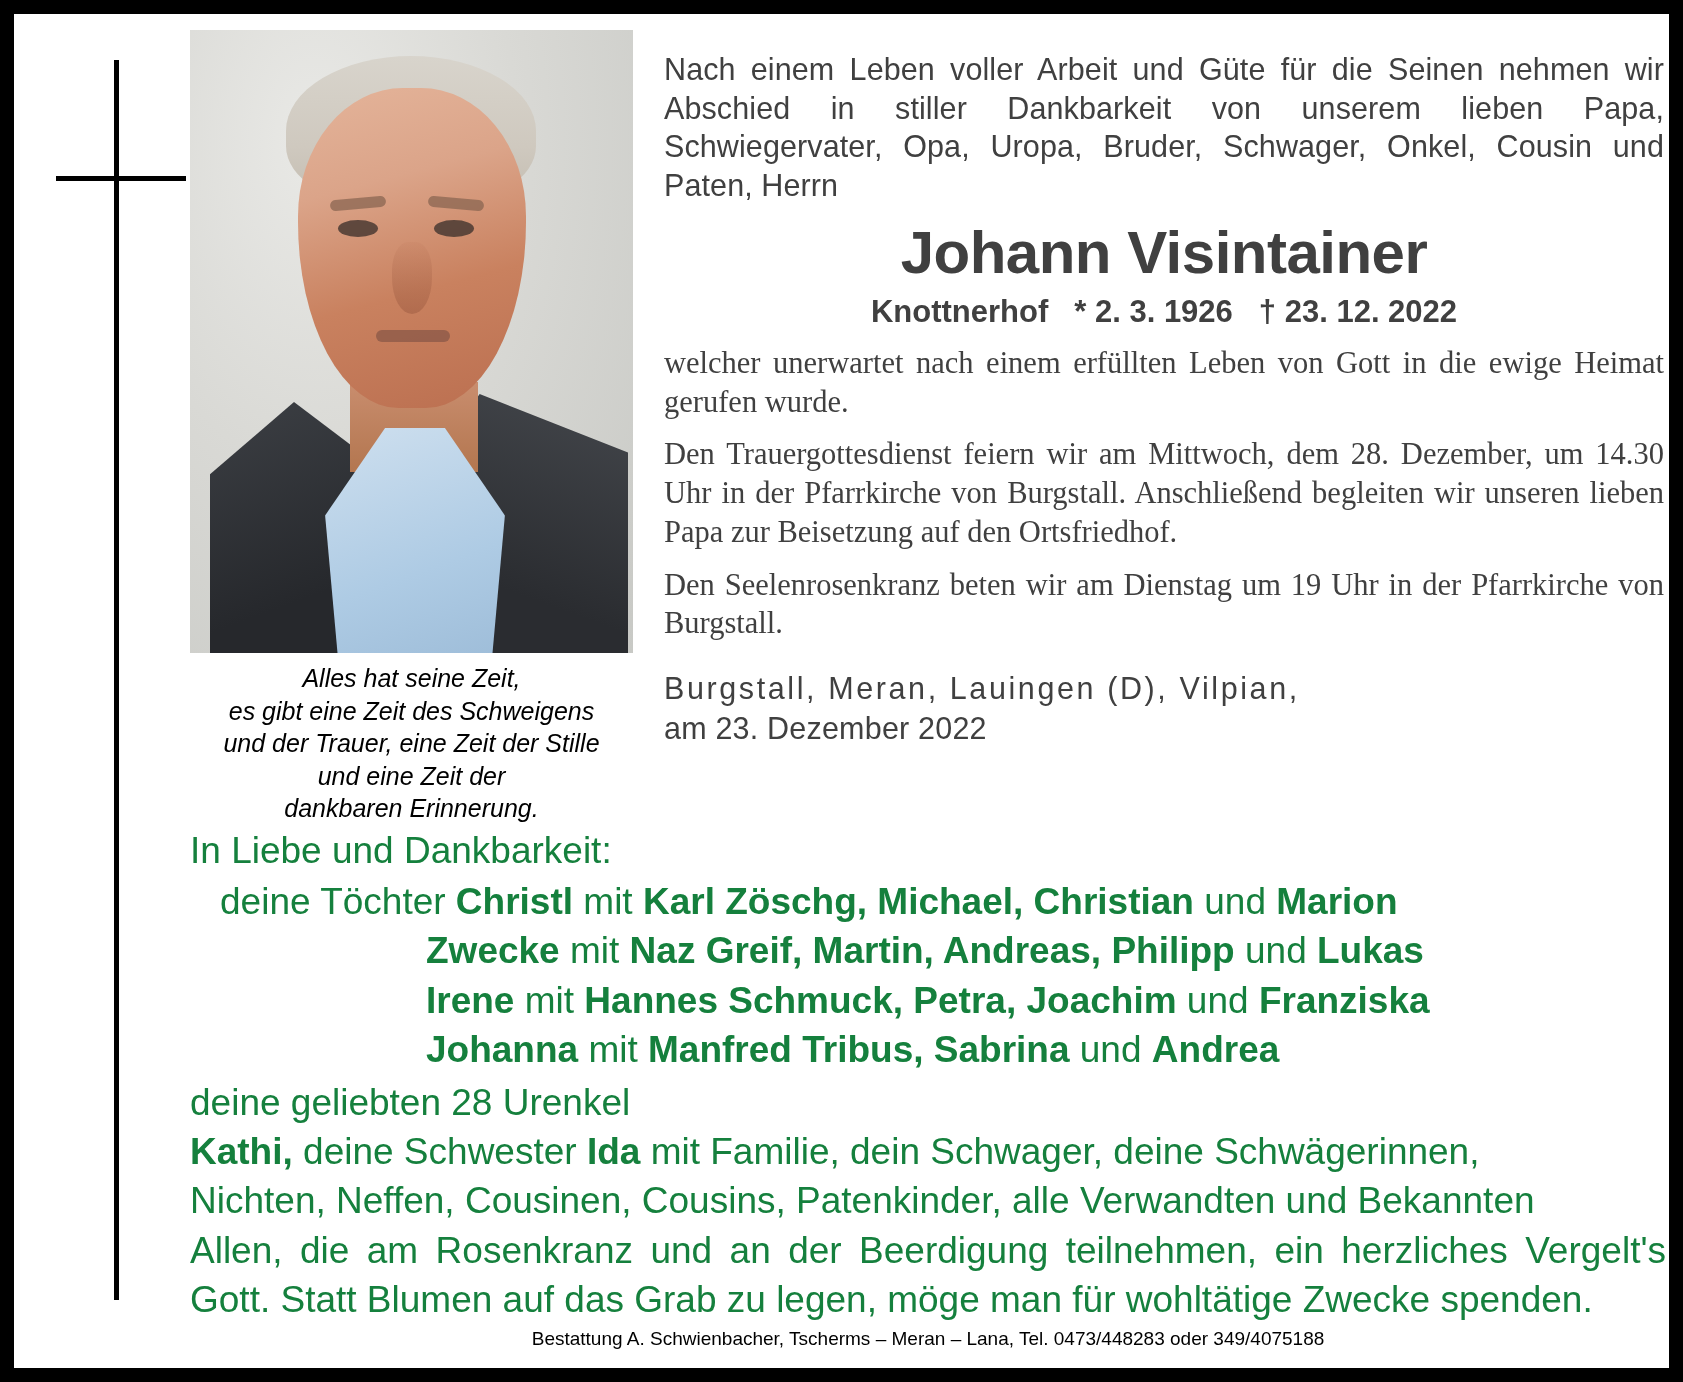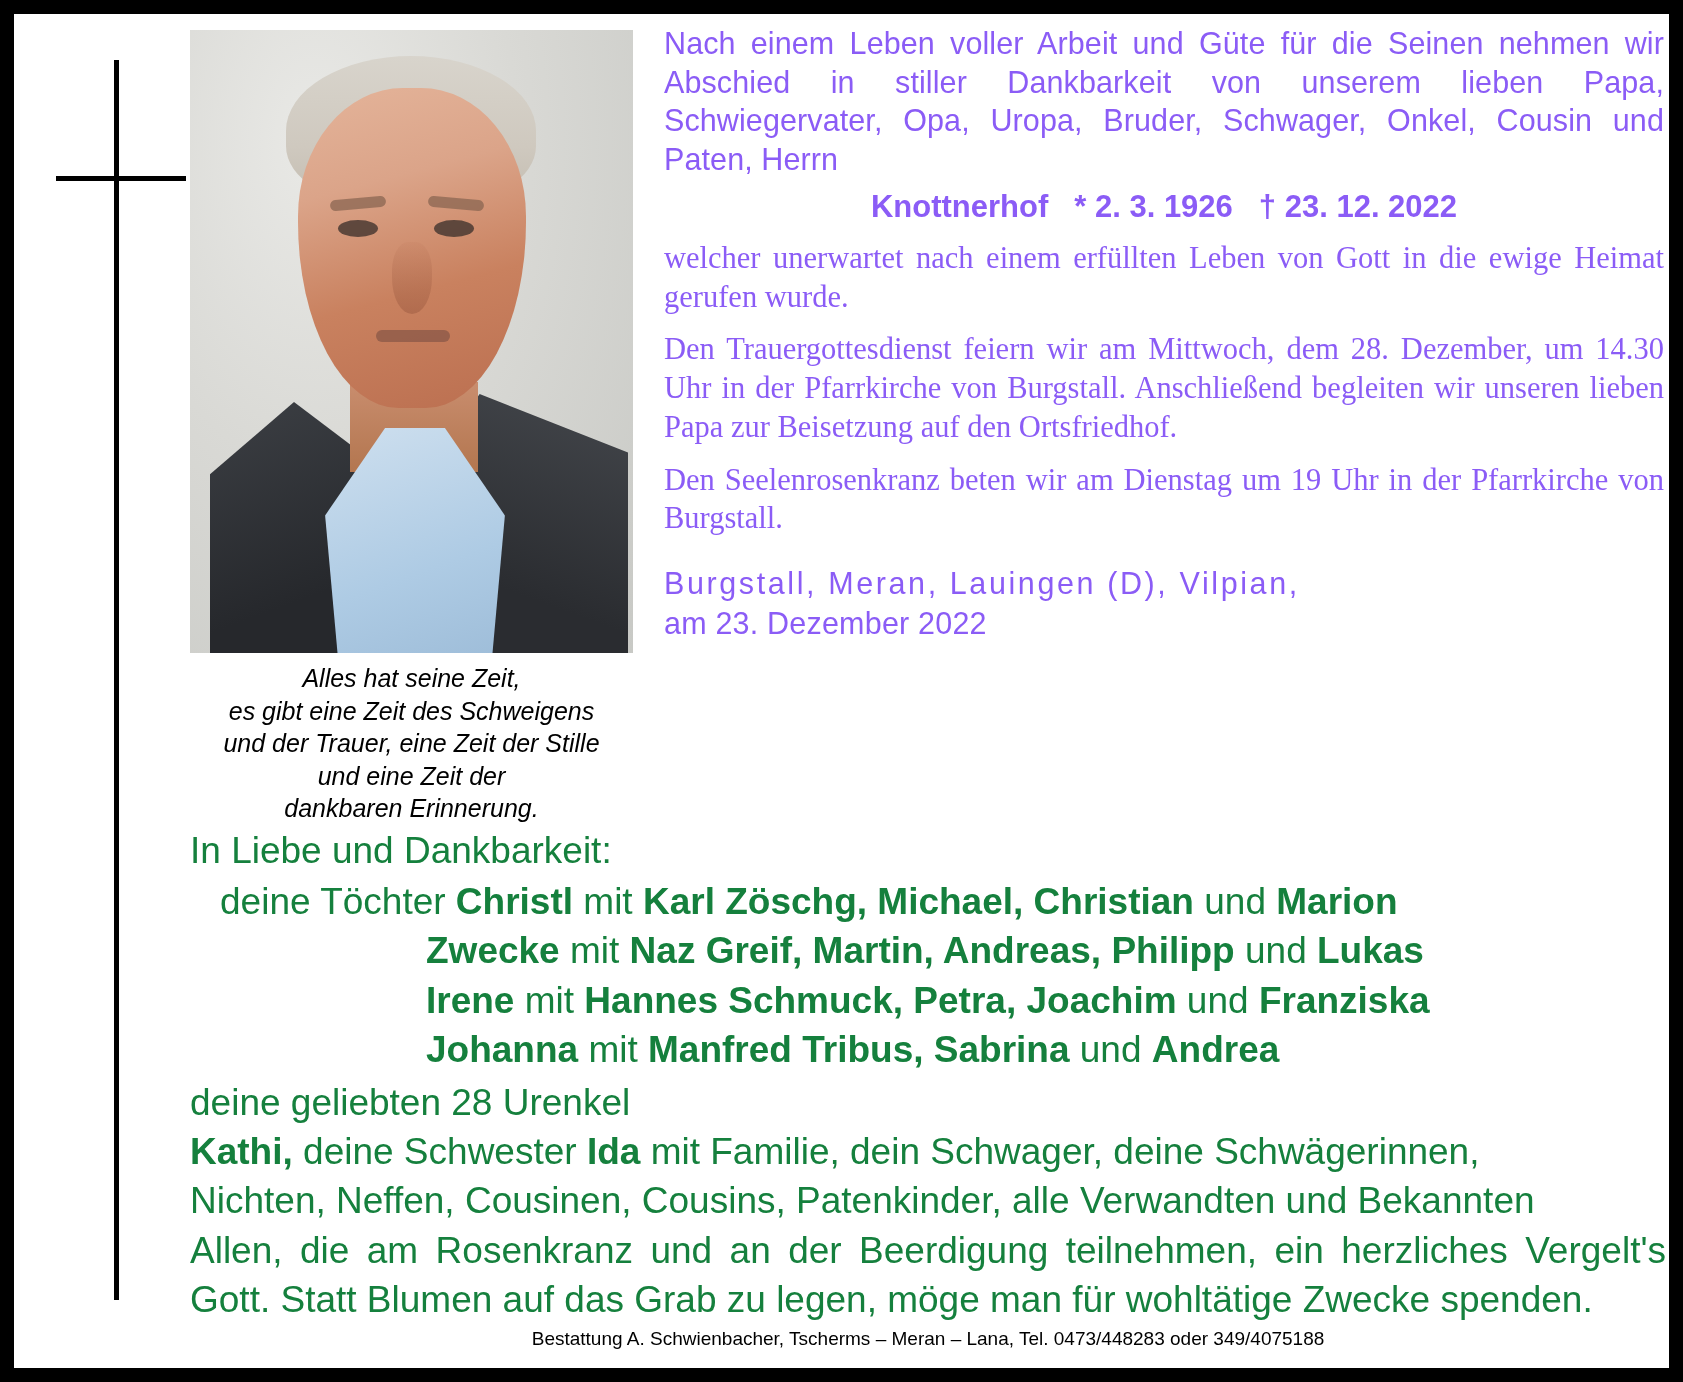--- a/index.html
+++ b/index.html
@@ -173,23 +173,23 @@
     font-style: italic;
     font-size: 25px;
     line-height: 1.30;
     color: #000;
   }
 
   
   .rightcol {
     position: absolute;
     left: 650px;
-    top: 10px;
+    top: 36px;
     width: 1000px;
-    color: #8b5cf6;
+    color: #404040;
   }
   .lead {
     font-size: 30.5px;
     line-height: 1.27;
     text-align: justify;
     text-align-last: left;
     letter-spacing: 0.1px;
   }
   .name {
     margin-top: 16px;
@@ -278,20 +278,21 @@
       <div class="eye-l"></div>
       <div class="eye-r"></div>
       <div class="nose"></div>
       <div class="mouth"></div>
     </div>
 
     <div class="poem">Alles hat seine Zeit,<br>es gibt eine Zeit des Schweigens<br>und der Trauer, eine Zeit der Stille<br>und eine Zeit der<br>dankbaren Erinnerung.</div>
 
     <div class="rightcol">
       <div class="lead">Nach einem Leben voller Arbeit und Güte für die Seinen nehmen wir Abschied in stiller Dankbarkeit von unserem lieben Papa, Schwiegervater, Opa, Uropa, Bruder, Schwager, Onkel, Cousin und Paten, Herrn</div>
+      <div class="name">Johann Visintainer</div>
       <div class="dates">
         <span>Knottnerhof</span><span class="sp"></span><span>* 2. 3. 1926</span><span class="sp"></span><span>† 23. 12. 2022</span>
       </div>
       <div class="para">welcher unerwartet nach einem erfüllten Leben von Gott in die ewige Heimat gerufen wurde.</div>
       <div class="para">Den Trauergottesdienst feiern wir am Mittwoch, dem 28. Dezember, um 14.30 Uhr in der Pfarrkirche von Burgstall. Anschließend begleiten wir unseren lieben Papa zur Beisetzung auf den Ortsfriedhof.</div>
       <div class="para">Den Seelenrosenkranz beten wir am Dienstag um 19 Uhr in der Pfarrkirche von Burgstall.</div>
       <div class="places">
         <div>Burgstall, Meran, Lauingen (D), Vilpian,</div>
         <div class="line2">am 23. Dezember 2022</div>
       </div>

